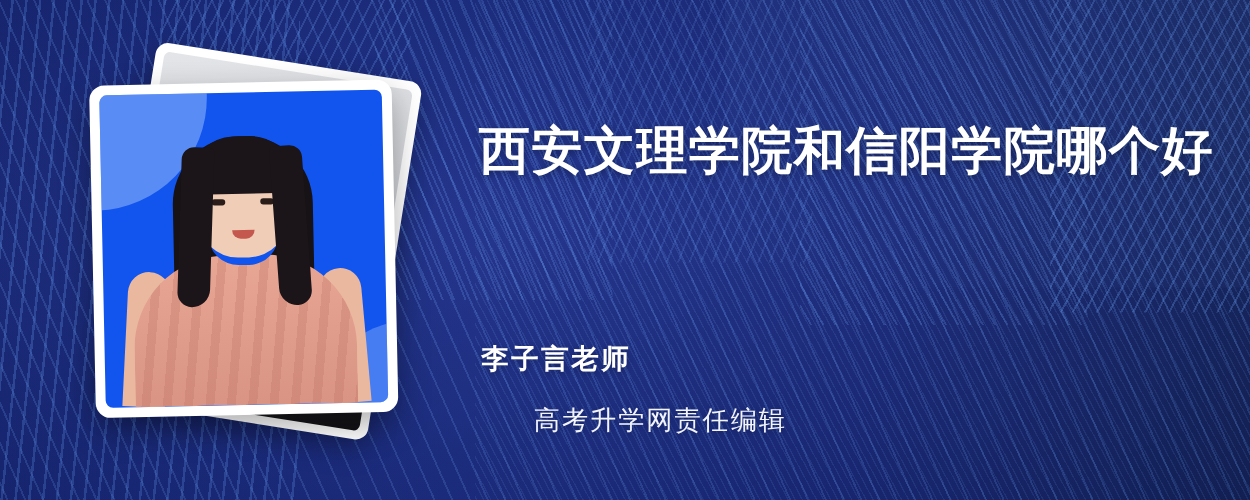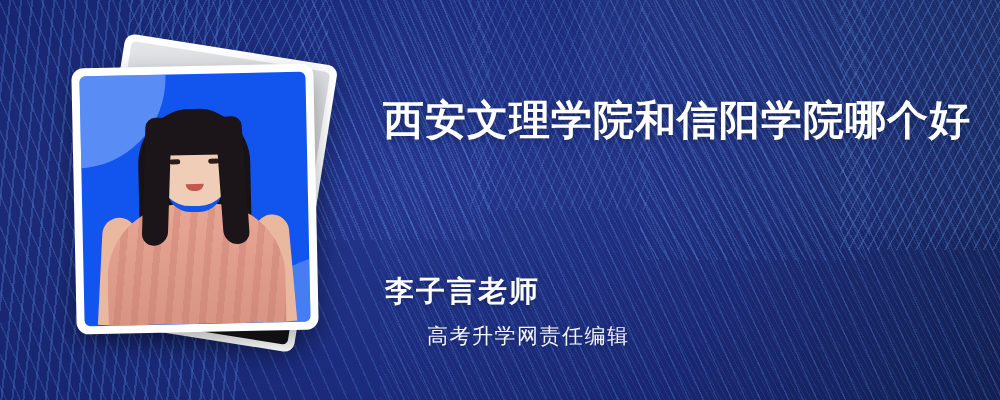--- a/index.html
+++ b/index.html
@@ -240,21 +240,21 @@
     letter-spacing: 1px;
     line-height: 1.15;
     white-space: nowrap;
     text-shadow: 0 2px 6px rgba(0,0,0,.30);
   }
   .author-name {
     position: absolute;
     top: 272px;
     left: 2px;
     color: #ffffff;
-    font-size: 29px;
+    font-size: 22px;
     font-weight: bold;
     letter-spacing: 2px;
     white-space: nowrap;
     text-shadow: 0 2px 5px rgba(0,0,0,.28);
   }
   .author-role {
     position: absolute;
     top: 322px;
     left: 0px;
     color: #f2f5ff;

